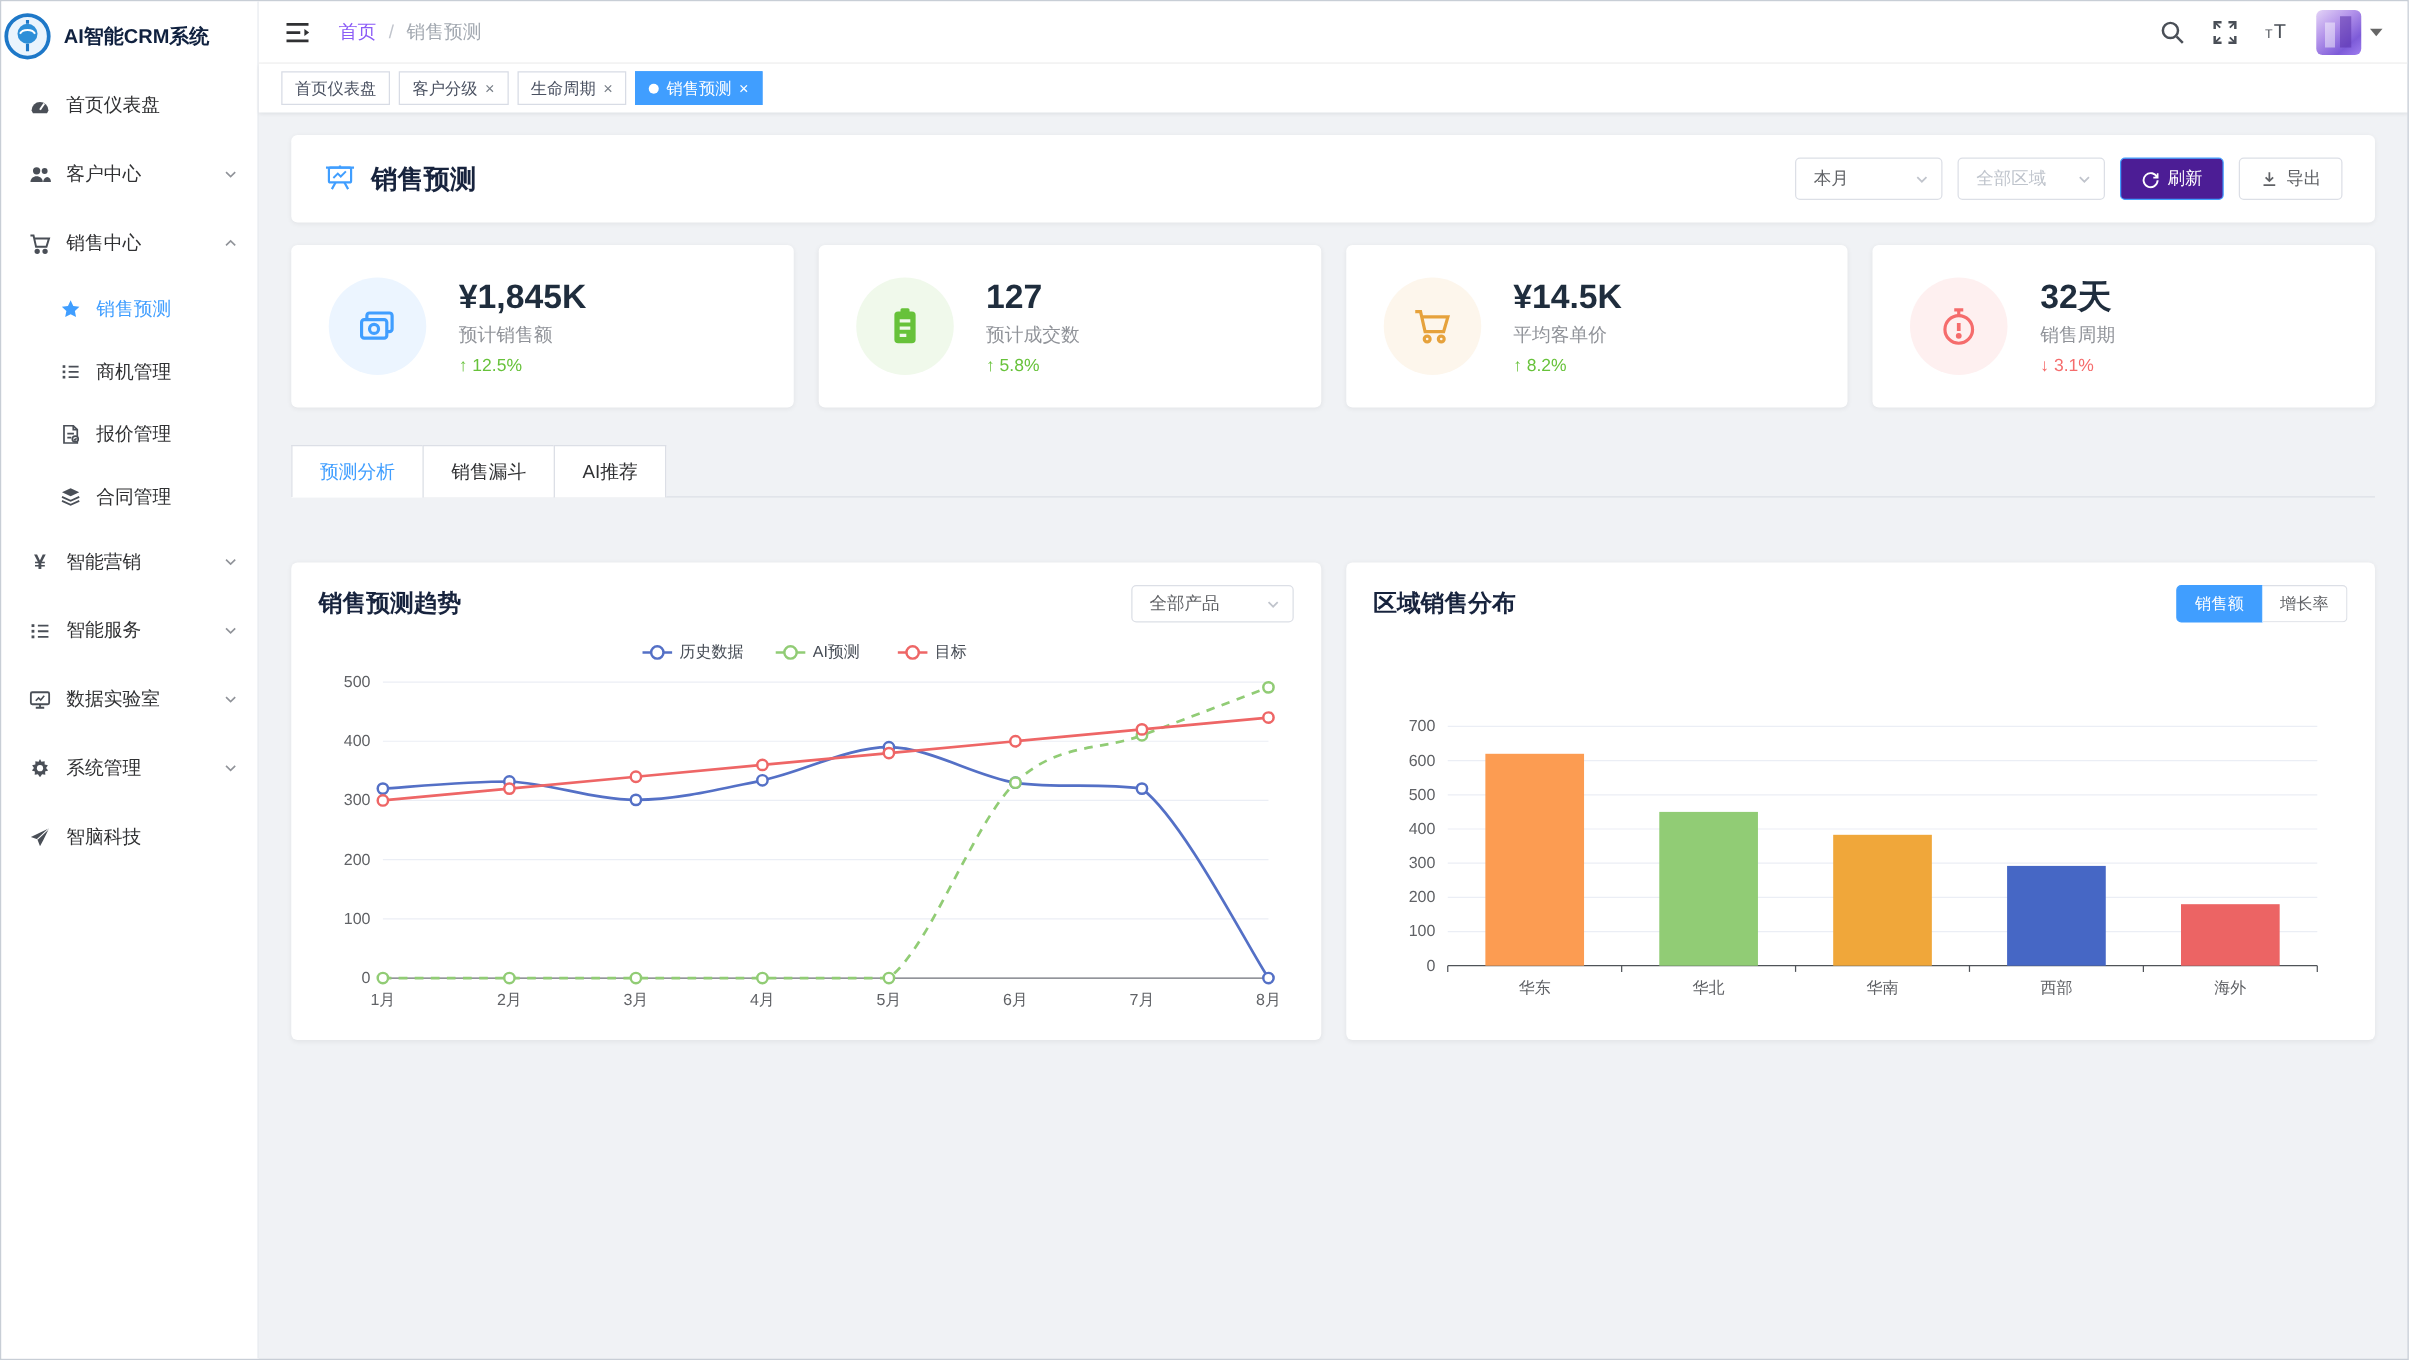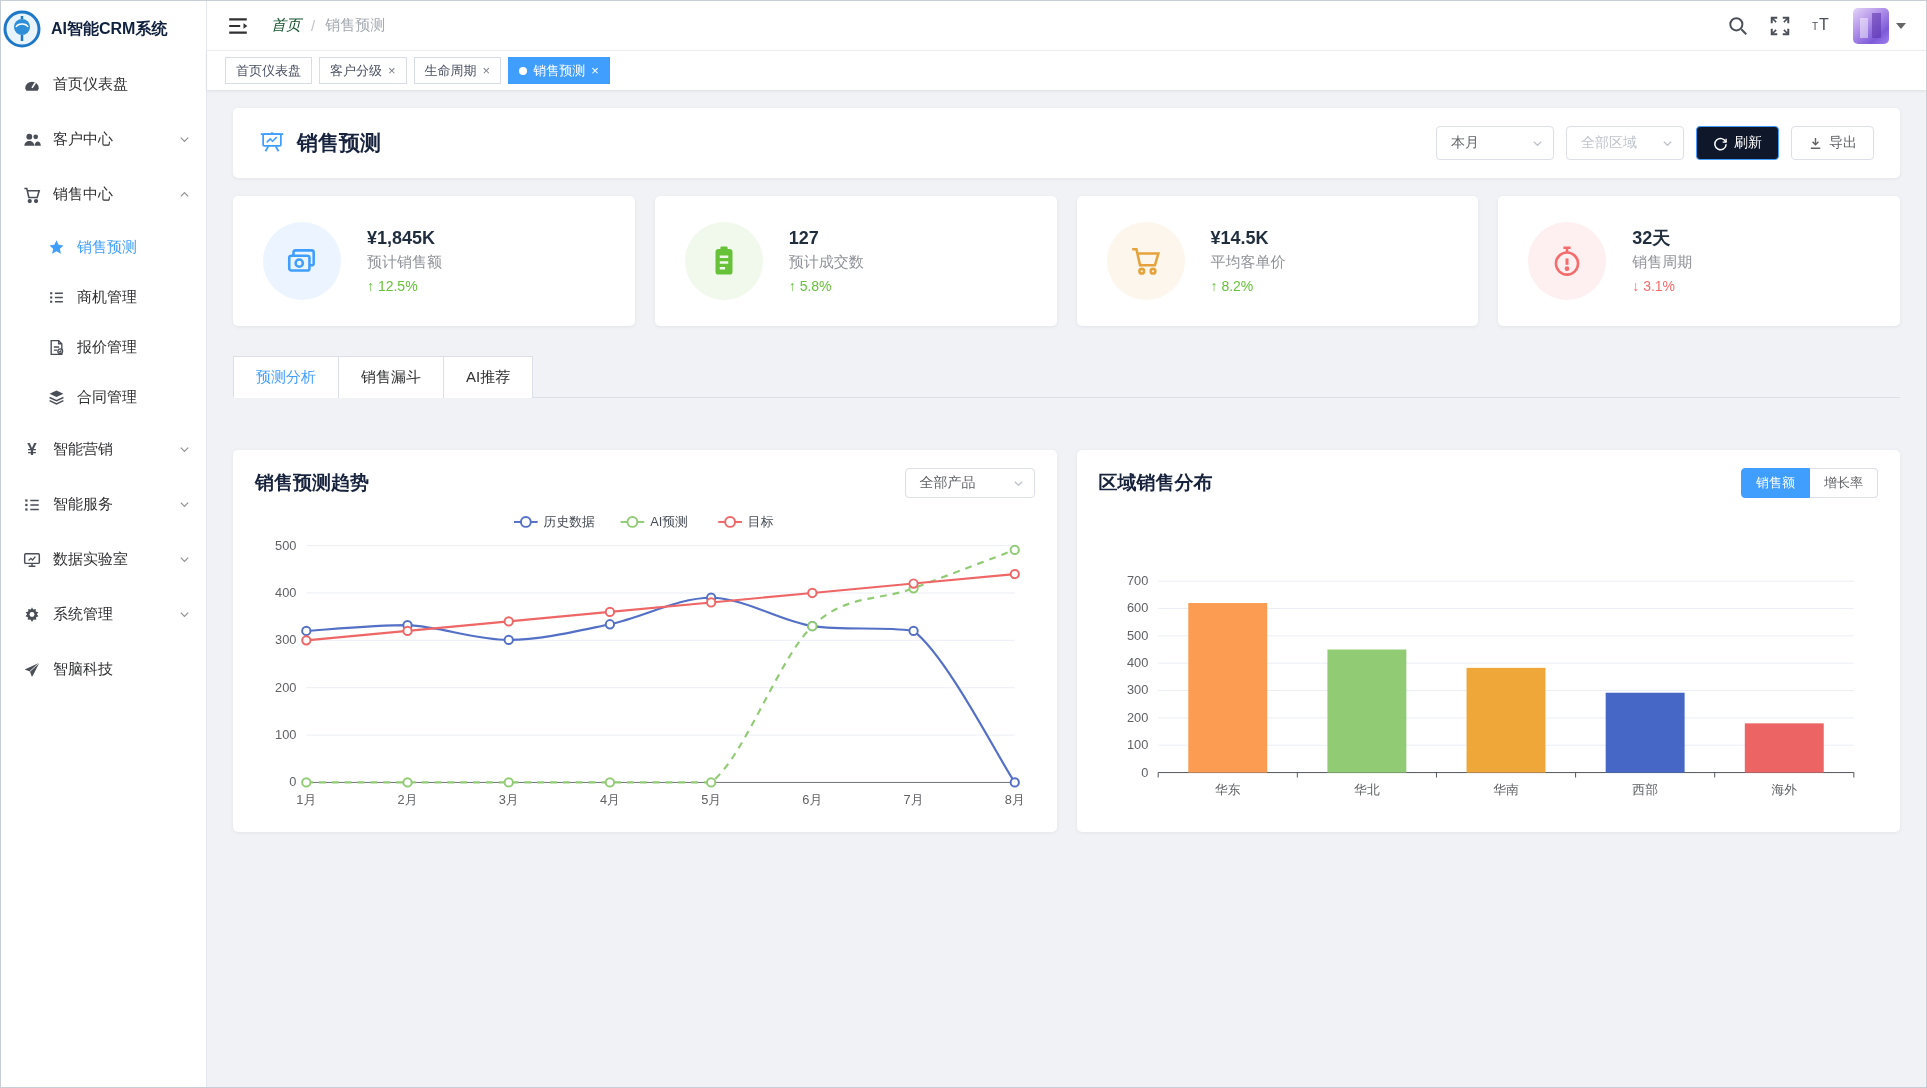--- a/index.html
+++ b/index.html
@@ -21,21 +21,21 @@
   .menu-item.child { height:50px; padding-left:46px; }
   .menu-item.active { color:#409EFF; }
   .menu-item.active .mi-icon { color:#409EFF; }
   .chev { width:11px; height:11px; color:#909399; flex:none; }
   .icon-text { font-size:17px; font-weight:bold; line-height:1; }
   
   .main { flex:1; display:flex; flex-direction:column; min-width:0; }
   .topbar { height:50px; background:#fff; display:flex; align-items:center; padding:0 20px; border-bottom:1px solid #f0f0f0; }
   .hamburger { width:22px; height:22px; color:#303133; cursor:pointer; margin-right:22px; }
   .breadcrumb { display:flex; align-items:center; gap:10px; font-size:15px; }
-  .bc-cur { color:#14532d;font-style:italic; }
+  .bc-cur { color:#8b5cf6; }
   .bc-sep { color:#c0c4cc; }
   .bc-last { color:#a3a9b1; }
   .topbar-right { margin-left:auto; display:flex; align-items:center; gap:20px; }
   .tb-icon { width:22px; height:22px; color:#4a4f57; cursor:pointer; }
   .avatar-wrap { display:flex; align-items:center; gap:7px; cursor:pointer; }
   .avatar { width:36px; height:36px; border-radius:5px;
     background:linear-gradient(140deg,#e4d4f7 0%,#b292ea 40%,#7d5bd8 75%,#9f7ef0 100%); position:relative; overflow:hidden; }
   .avatar:before { content:""; position:absolute; left:7px; top:10px; width:8px; height:20px; background:rgba(255,255,255,.45); }
   .avatar:after  { content:""; position:absolute; left:19px; top:5px; width:9px; height:25px; background:rgba(90,50,170,.55); }
   .caret-down { width:0; height:0; border-left:5px solid transparent; border-right:5px solid transparent; border-top:6px solid #666; }
@@ -50,28 +50,28 @@
   .content { flex:1; padding:18px 26px; overflow:hidden; }
   .card { background:#fff; border-radius:5px; box-shadow:0 1px 4px rgba(0,0,0,.06); }
   .page-head { height:70px; display:flex; align-items:center; padding:0 26px; margin-bottom:18px; }
   .page-title-wrap { display:flex; align-items:center; gap:12px; }
   .page-title { font-size:21px; font-weight:bold; color:#17233d; }
   .ph-right { margin-left:auto; display:flex; align-items:center; gap:12px;border-radius:10px; }
   .select { height:34px; min-width:118px; border:1px solid #dcdfe6; border-radius:4px; background:#fff; display:flex; align-items:center; padding:0 10px 0 14px; gap:8px; font-size:14px; color:#606266; cursor:pointer; }
   .select .sel-text { flex:1; }
   .select.placeholder .sel-text { color:#bfc4cc; }
   .btn { height:34px; border-radius:4px; display:inline-flex; align-items:center; gap:6px; padding:0 16px; font-size:14px; cursor:pointer; border:1px solid #dcdfe6; background:#fff; color:#606266; }
-  .btn.primary { background:#0f172a; border-color:#409EFF; color:#fff; }
+  .btn.primary { background:#4c1d95; border-color:#409EFF; color:#fff; }
   .btn .b-icon { width:15px; height:15px; }
   
   .stats-row { display:flex; gap:20px; margin-bottom:30px; }
   .stat-card { flex:1; height:130px; display:flex; align-items:center; padding:0 30px; gap:26px; }
   .stat-circle { width:78px; height:78px; border-radius:50%; display:flex; align-items:center; justify-content:center; flex:none; }
   .stat-circle svg { width:34px; height:34px; }
-  .stat-value { font-size:18px; font-weight:bold; color:#1f2d3d; line-height:1.15; }
+  .stat-value { font-size:27px; font-weight:bold; color:#1f2d3d; line-height:1.15; }
   .stat-label { font-size:15px; color:#909399; margin-top:5px; }
   .stat-delta { font-size:14px; margin-top:6px; }
   .stat-delta.up { color:#67C23A; }
   .stat-delta.down { color:#F56C6C; }
   
   .ctabs { display:flex; border-bottom:1px solid #dcdfe6; margin-bottom:20px; }
   .ctab { height:42px; padding:0 22px; display:flex; align-items:center; background:#fff; border:1px solid #dcdfe6; border-bottom:none; font-size:15px; color:#303133; cursor:pointer; margin-bottom:-1px; border-right:none; }
   .ctab:last-child { border-right:1px solid #dcdfe6; }
   .ctab.active { color:#409EFF; border-bottom:1px solid #fff; }
   

